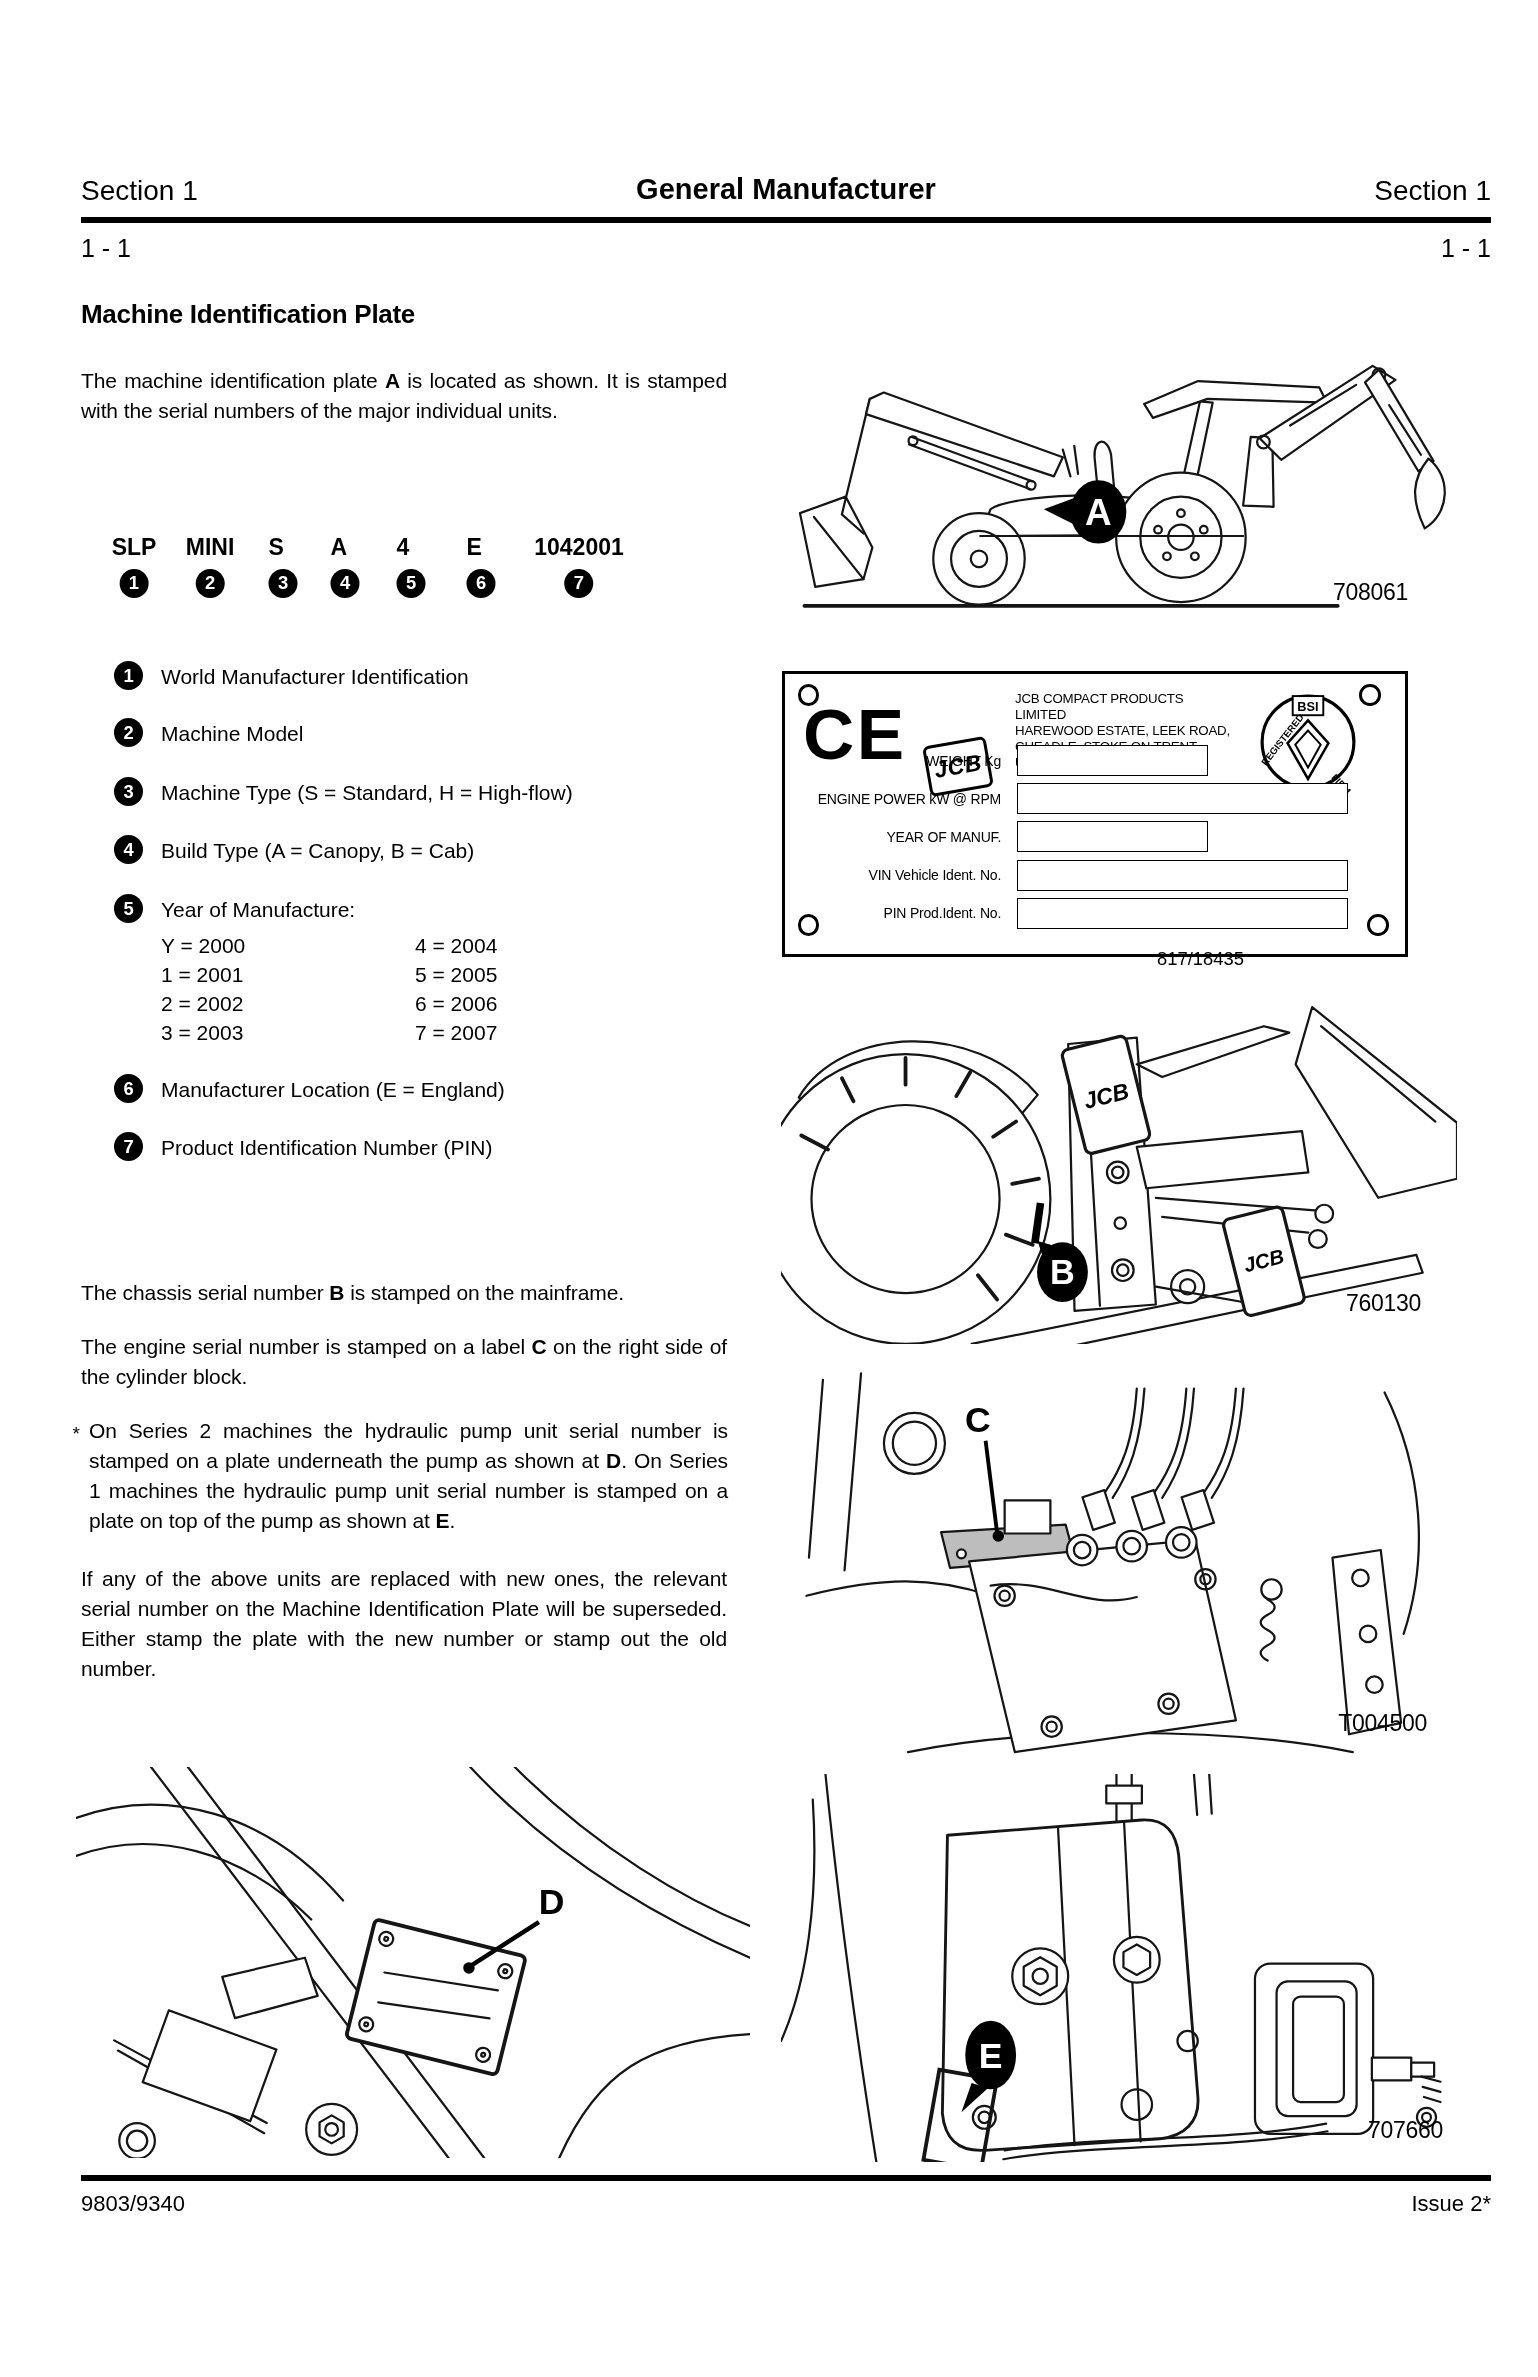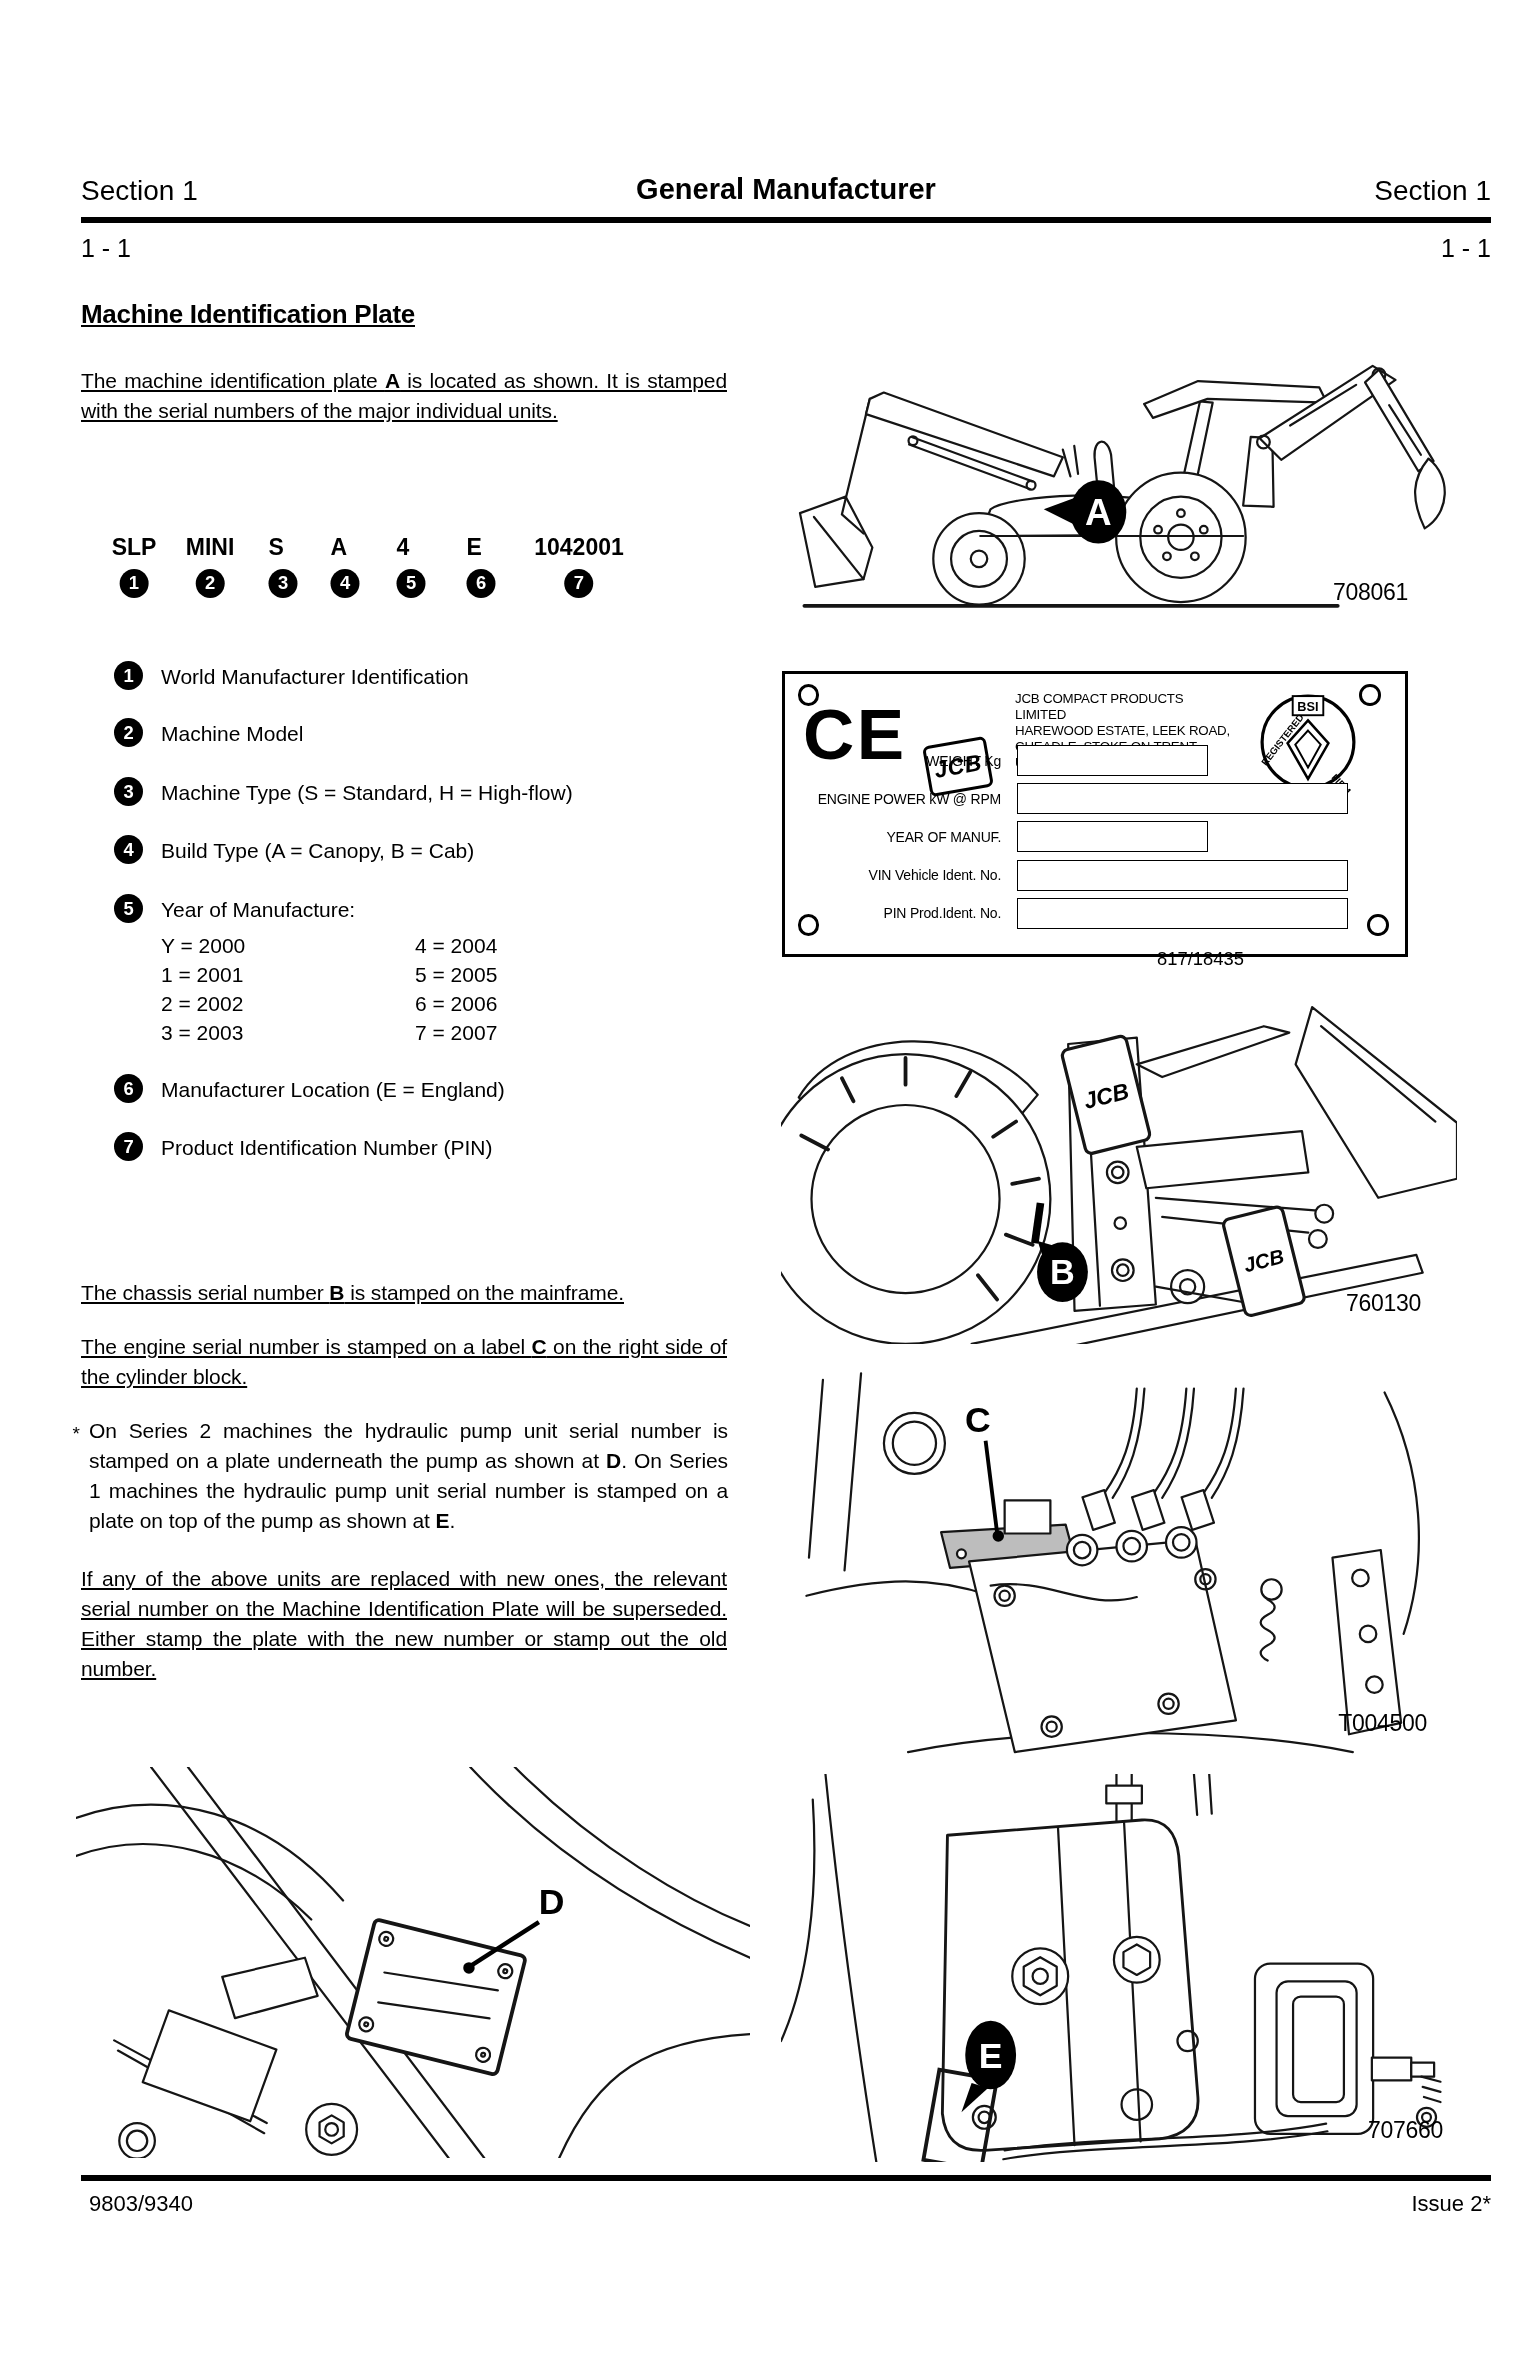--- a/index.html
+++ b/index.html
@@ -6,21 +6,21 @@
   .page{position:relative;width:1538px;height:2377px;background:#fff;
         font-family:"Liberation Sans","DejaVu Sans",sans-serif;color:#000;overflow:hidden;padding-left:34px;}
   .abs{position:absolute;}
   .hdr-main{font-size:28px;}
   .hdr-title{font-size:29px;font-weight:bold;}
   .hdr-sub{font-size:25px;}
   .rule{position:absolute;left:81px;right:81px;height:5.7px;background:#000;}
   .h1{font-size:26px;font-weight:bold;letter-spacing:-0.3px;white-space:nowrap;}
   .body-t{font-size:21px;line-height:30px;letter-spacing:-0.1px;}
   .just{text-align:justify;}
-  .lcol{left:81px;width:646px;text-decoration:underline;}
+  .lcol{left:81px;width:646px;}
   .dot{width:29px;height:29px;border-radius:50%;background:#000;color:#fff;
        font-weight:bold;font-size:18.4px;display:flex;align-items:center;justify-content:center;flex:0 0 auto;}
   .vin-col{position:absolute;transform:translateX(-50%);text-align:left;}
   .vin-code{font-weight:bold;font-size:23px;white-space:nowrap;}
   .vin-col .dot{margin:7.6px auto 0;}
   .legend-item{position:absolute;left:114px;display:flex;align-items:flex-start;gap:18px;}
   .legend-item .txt{font-size:21px;padding-top:3.8px;white-space:nowrap;}
   .ycol{position:absolute;top:0;}
   .ycol div{font-size:21px;line-height:29px;white-space:nowrap;}
   .star-mark{position:absolute;left:-16.5px;top:3.2px;font-size:19px;}
@@ -396,17 +396,17 @@
       <g>
         <polygon points="300,486 326,494 284,532" fill="#000"></polygon>
         <ellipse cx="330" cy="442" rx="40" ry="54" fill="#000"></ellipse>
         <text class="callout-t" x="330" y="462" font-size="56" text-anchor="middle">E</text>
       </g>
     </svg>
     <div class="fig-caption" style="right:14px;top:343px;">707660</div>
   </div>
 
   <div class="rule" style="top:2175px;"></div>
-  <div class="abs" style="left:89px;top:2191px;font-size:22px;">9803/9340</div>
+  <div class="abs" style="left:81px;top:2191px;font-size:22px;">9803/9340</div>
   <div class="abs" style="right:81px;top:2191px;font-size:22px;">Issue 2*</div>
 
 </div>
 
 
 </body></html>

